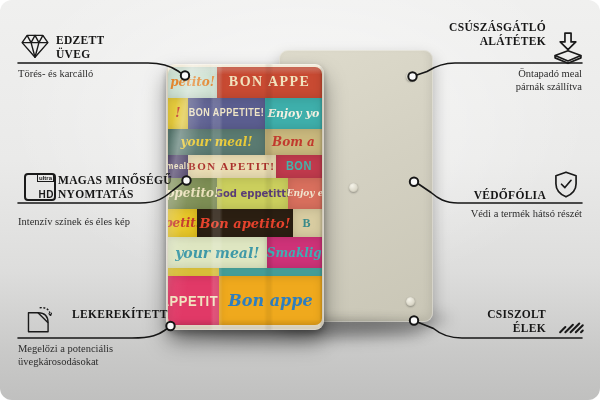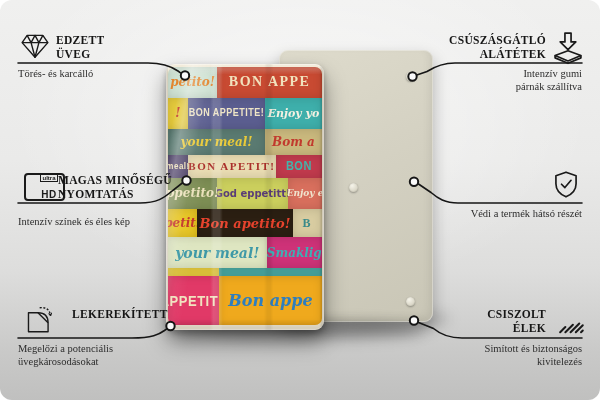--- a/index.html
+++ b/index.html
@@ -51,21 +51,21 @@
   
   .co{position:absolute;inset:0;z-index:6;}
   .co .ico{position:absolute;}
   .co .ico svg{display:block;width:100%;height:100%;}
   .co .title{position:absolute;font-weight:bold;font-size:11.5px;line-height:14px;letter-spacing:.3px;color:#161616;}
   .co .title span{display:block;}
   .co .sub{position:absolute;font-size:10.5px;line-height:12.5px;color:#2d2d2d;}
   .co .sub span{display:block;}
   .r{text-align:right;}
   .hdico{width:28px;height:24px;border:2px solid #1a1a1a;border-radius:4px;display:flex;flex-direction:column;
-    align-items:center;justify-content:center;gap:8px;font-family:"Liberation Sans",sans-serif;background:transparent;padding-left:9px;}
+    align-items:flex-end;justify-content:center;gap:8px;font-family:"Liberation Sans",sans-serif;background:transparent;}
   .hdico .u{font-size:6px;line-height:6px;font-weight:bold;border:1px solid #1a1a1a;padding:0 1px;}
   .hdico .h{font-size:10px;line-height:10px;font-weight:bold;letter-spacing:.5px;}
 </style>
 </head>
 <body>
 
 <div class="stage">
 
   <div class="floor-shadow fs-back"></div>
   <div class="back-board">
@@ -217,38 +217,41 @@
   <div class="co">
     <div class="ico" style="left:551px;top:31px;width:34px;height:34px;">
       <svg viewBox="0 0 100 100">
           <g fill="none" stroke="#1a1a1a" stroke-width="5" stroke-linejoin="round">
         <path d="M41 6 H59 V32 H73 L50 55 L27 32 H41 Z"></path>
         <path d="M50 58 L88 72 L50 88 L12 72 Z"></path>
         <path d="M12 72 V79 L50 95 L88 79 V72"></path>
       </g>
         </svg>
     </div>
-    <div class="title r" style="right:54px;top:33px;width:150px;">
+    <div class="title r" style="right:54px;top:20px;width:150px;">
       <span>CSÚSZÁSGÁTLÓ</span>
       <span>ALÁTÉTEK</span>
     </div>
     <div class="sub r" style="right:18px;top:68px;width:160px;">
-      <span>Intenzív gumi</span>
+      <span>Öntapadó meal</span>
       <span>párnák szállítva</span>
     </div>
   </div>
 
   <div class="co">
     <div class="ico" style="left:552px;top:169px;width:28px;height:31px;">
       <svg viewBox="0 0 100 100">
           <g fill="none" stroke="#1a1a1a" stroke-width="6" stroke-linejoin="round" stroke-linecap="round">
         <path d="M50 6 L86 19 V47 Q86 78 50 94 Q14 78 14 47 V19 Z"></path>
         <path d="M34 49 L46 61 L68 35"></path>
       </g>
         </svg>
+    </div>
+    <div class="title r" style="right:54px;top:188px;width:150px;">
+      <span>VÉDŐFÓLIA</span>
     </div>
     <div class="sub r" style="right:18px;top:208px;width:180px;">
       <span>Védi a termék hátsó részét</span>
     </div>
   </div>
 
   <div class="co">
     <div class="ico" style="left:553px;top:305px;width:34px;height:29px;">
       <svg viewBox="0 0 100 100">
           <g fill="none" stroke="#1a1a1a" stroke-width="7" stroke-linecap="round">
@@ -257,19 +260,15 @@
         <path d="M52 94 L82 64"></path>
         <path d="M70 94 L94 70"></path>
         <path d="M88 94 L94 88"></path>
       </g>
         </svg>
     </div>
     <div class="title r" style="right:54px;top:307px;width:150px;">
       <span>CSISZOLT</span>
       <span>ÉLEK</span>
     </div>
-    <div class="sub r" style="right:18px;top:343px;width:180px;">
-      <span>Simított és biztonságos</span>
-      <span>kivitelezés</span>
-    </div>
   </div>
 
 </div>
 
 </body></html>

